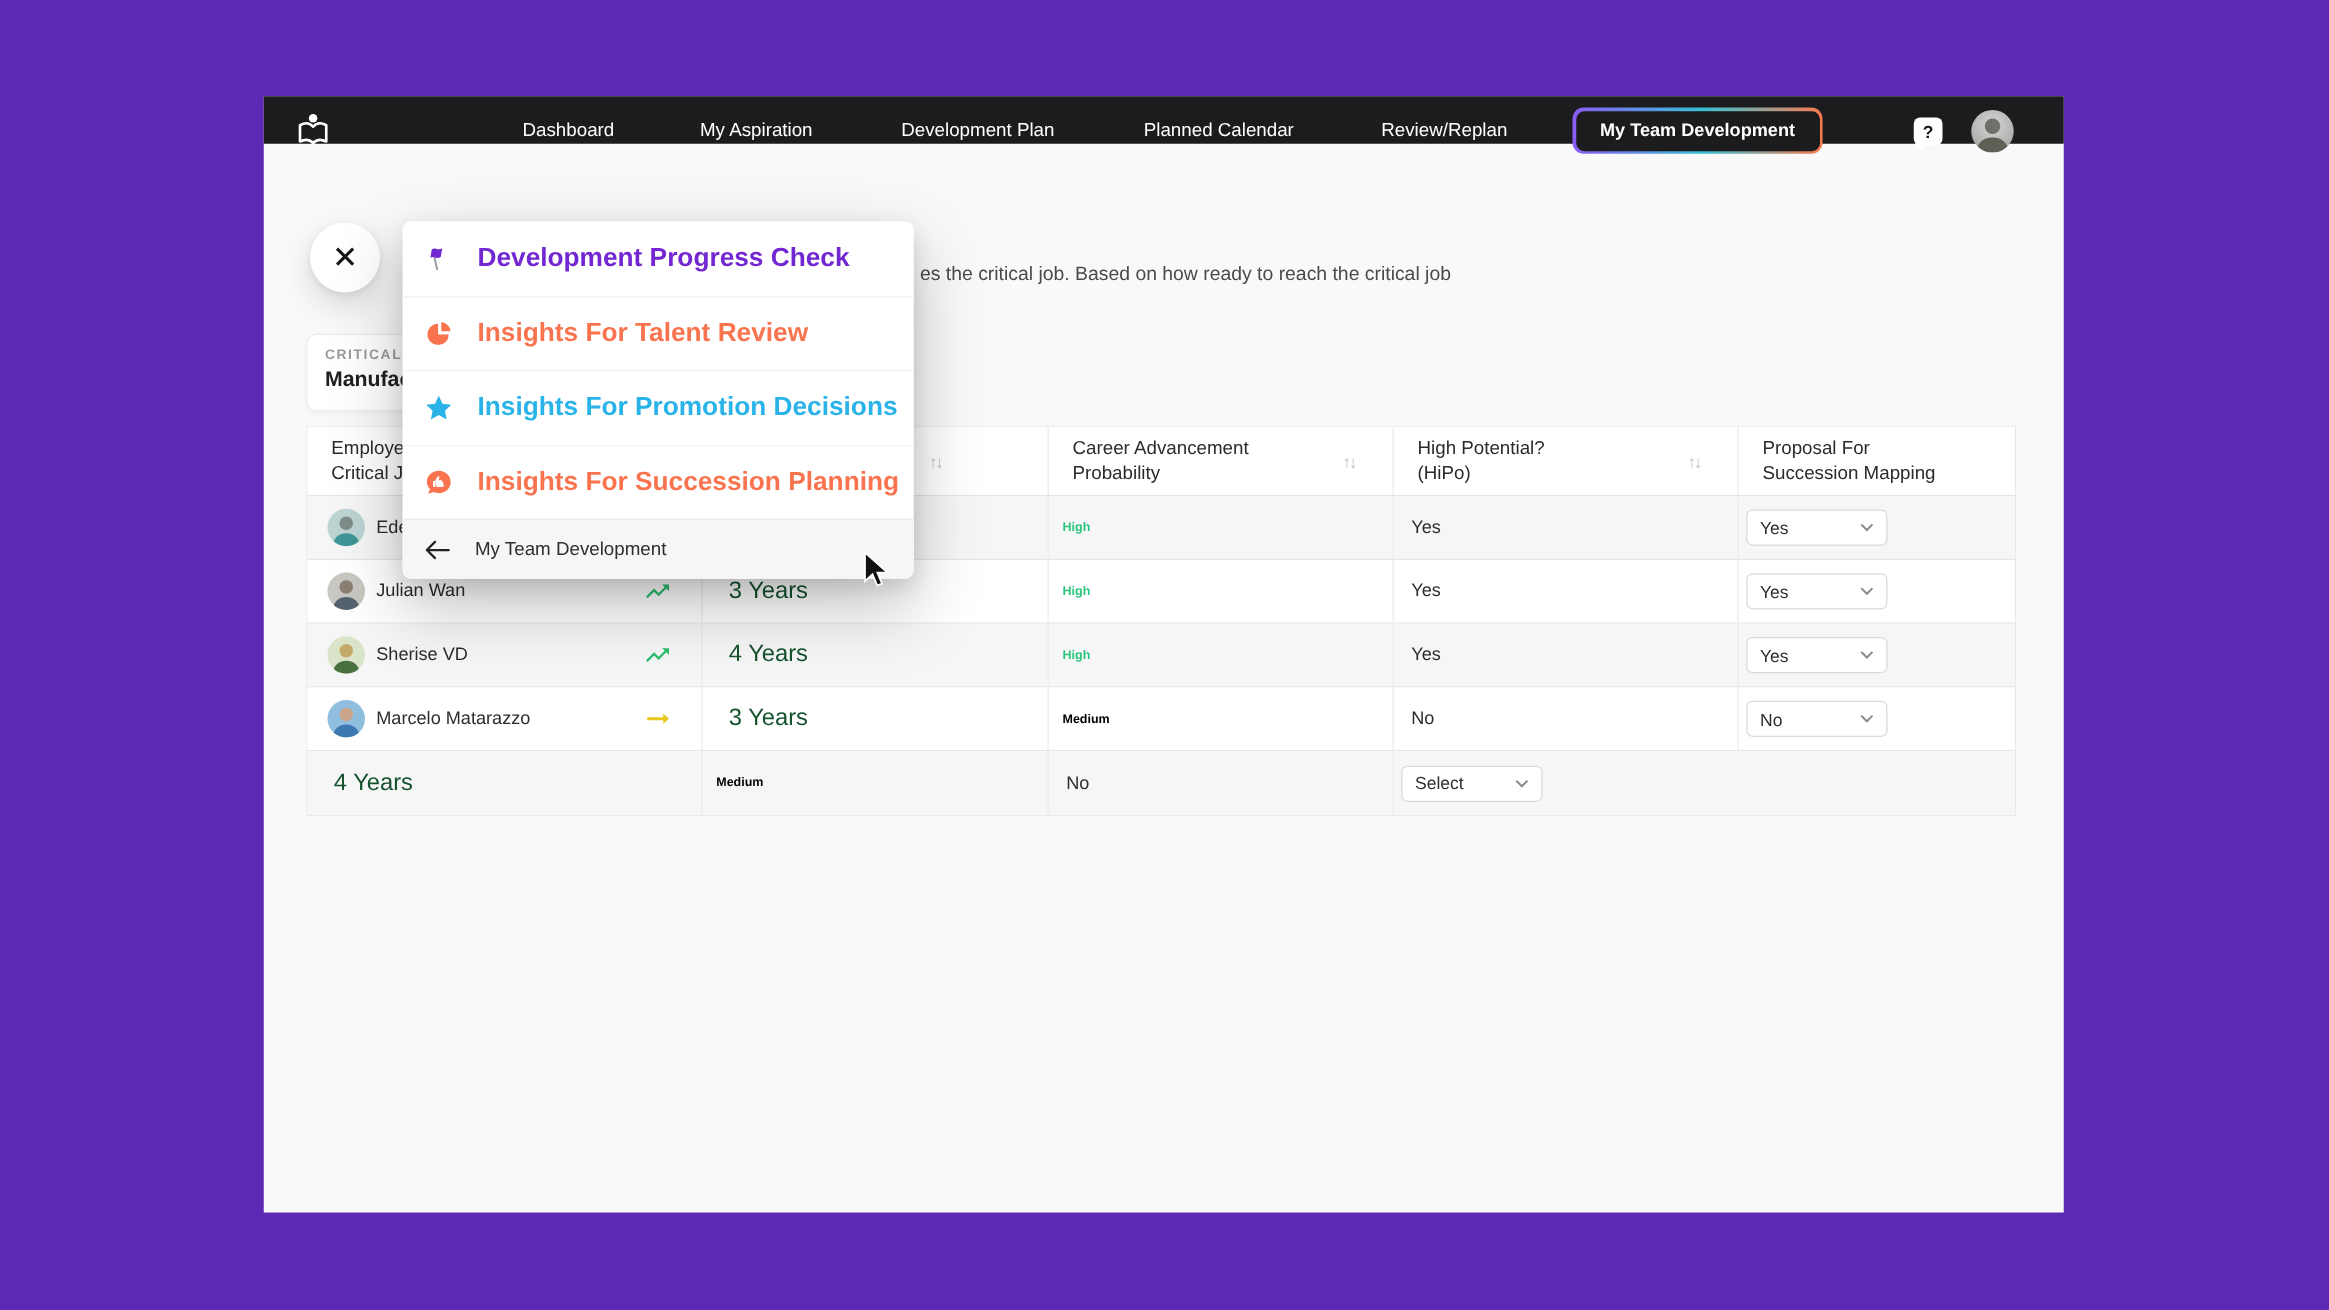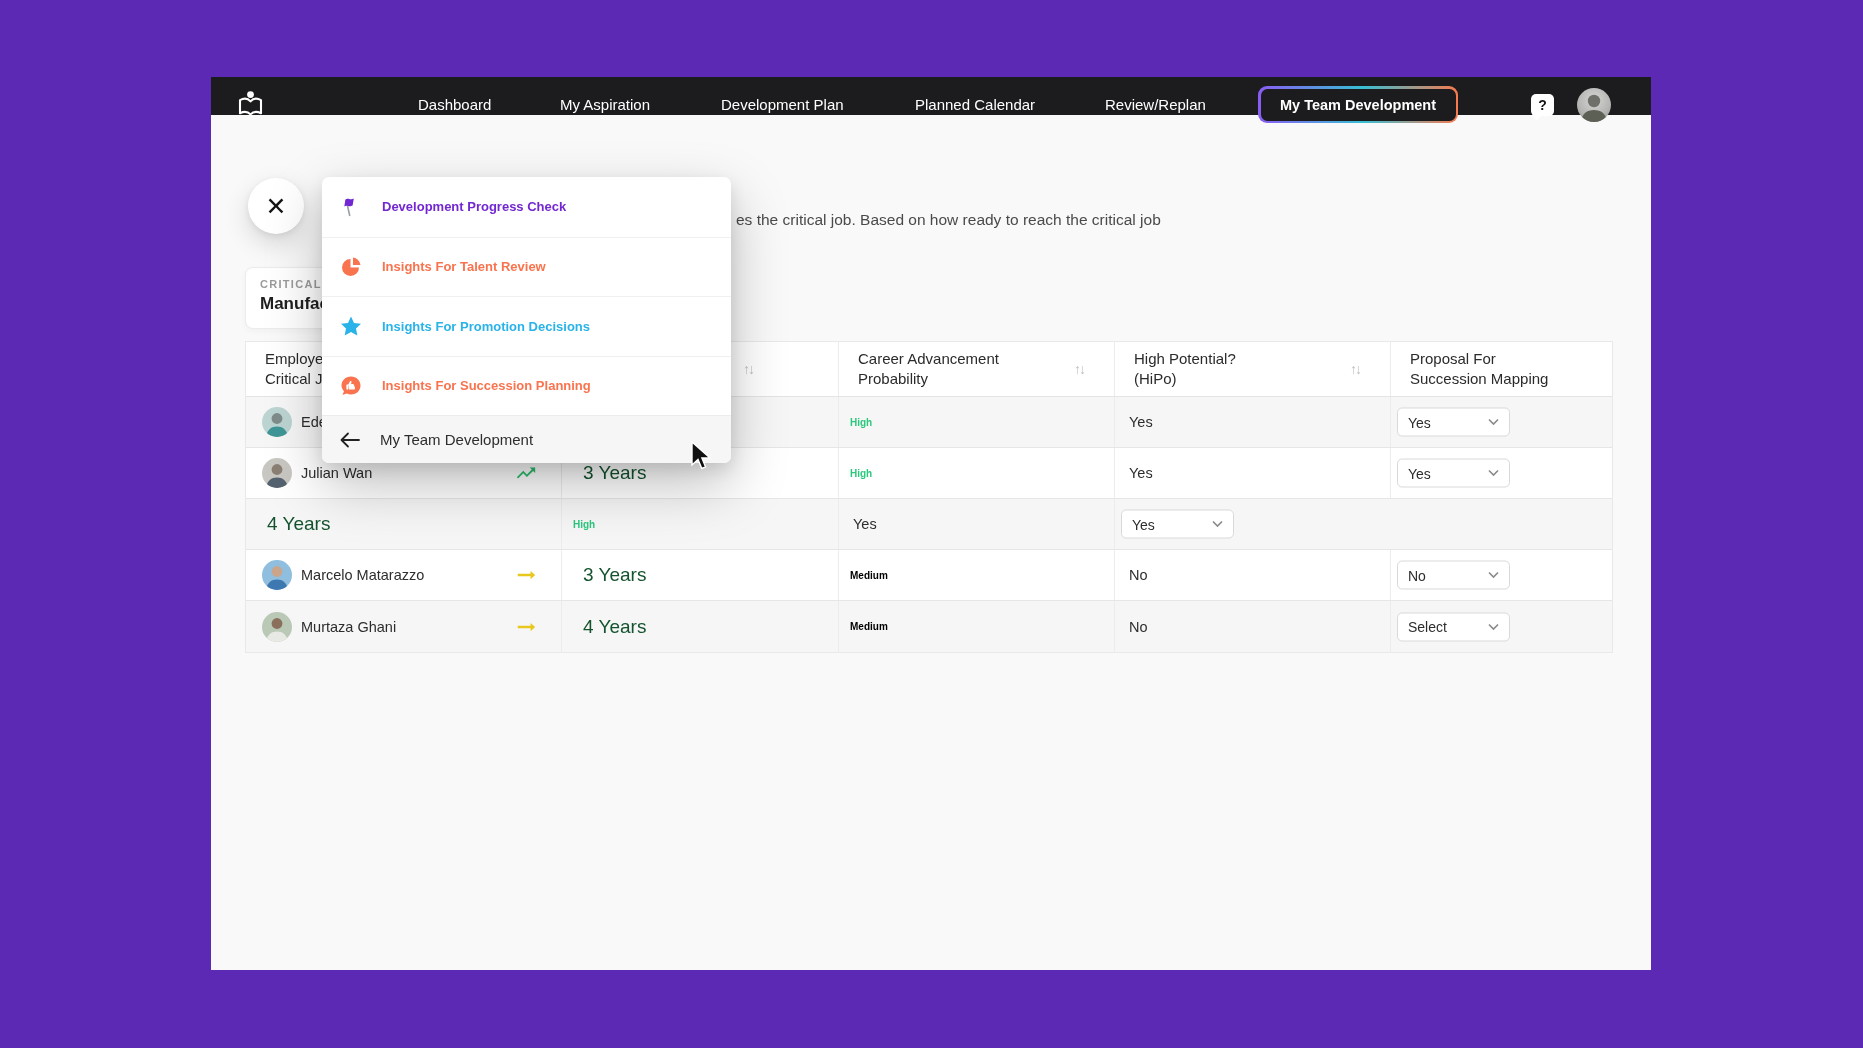--- a/index.html
+++ b/index.html
@@ -55,21 +55,21 @@
   .dropdown { position:absolute; left:6px; top:50%; transform:translateY(-50%); width:113px; height:29px; background:#fff;
       border:1px solid #d9d9d9; border-radius:5px; display:flex; align-items:center; padding:0 10px; font-size:14px; color:#2d2d2d; cursor:pointer; }
   .dropdown svg { margin-left:auto; }
 
   
   .menu { position:absolute; left:111px; top:100px; width:409px; background:#fff; border-radius:7px; z-index:6;
       box-shadow:0 22px 55px rgba(0,0,0,.25), 0 6px 16px rgba(0,0,0,.10); overflow:hidden; }
   .menu-item { height:59.5px; display:flex; align-items:center; padding-left:18px; cursor:pointer; border-top:1px solid #f0f0f0; }
   .menu-item:first-child { border-top:none; }
   .menu-item .mi-icon { width:22px; height:22px; flex:0 0 22px; }
-  .menu-item .mi-label { margin-left:20px; font-size:13px; font-weight:700; white-space:nowrap; }
+  .menu-item .mi-label { margin-left:20px; font-size:21px; font-weight:700; white-space:nowrap; }
   .mi-purple { color:#7327d2; } .mi-cyan { color:#29b3e8; } .mi-orange { color:#f9734e; }
   .menu-back { height:48px; background:#f6f6f7; border-top:1px solid #ececec; display:flex; align-items:center; padding-left:18px; cursor:pointer; }
   .menu-back .mb-label { margin-left:20px; font-size:15px; color:#2e2e2e; }
 
   .cursor { position:absolute; left:479px; top:364px; z-index:9; }
 </style>
 </head>
 <body>
 
 <div class="content">
@@ -174,20 +174,32 @@
         <span class="dropdown">
           <span>Yes</span>
           <svg width="11" height="7" viewBox="0 0 11 7">
               <polyline points="1,1 5.5,5.5 10,1" fill="none" stroke="#8a8a8a" stroke-width="1.6"></polyline>
             </svg>
         </span>
       </div>
     </div>
 
     <div class="trow drow alt">
+      <div class="cell">
+        <span class="avatar" style="background:#d9e4c8;">
+          <svg class="silhouette" viewBox="0 0 30 30">
+              <circle cx="15" cy="11.5" r="5.4" fill="#c4a96a"></circle>
+              <path d="M4 30 C5 22.5 9.5 19.5 15 19.5 C20.5 19.5 25 22.5 26 30 Z" fill="#49703f"></path>
+            </svg>
+        </span>
+        <span class="name">Sherise VD</span>
+        <svg class="trend" viewBox="0 0 24 24">
+            <path d="M16 6 l2.3 2.3 -5.3 5.3 -4 -4 -7 7 L3.4 18 9 12.4 l4 4 6.7 -6.7 L22 12 V6 Z" fill="#2bbf6e"></path>
+          </svg>
+      </div>
       <div class="cell years">4 Years</div>
       <div class="cell prob high">High</div>
       <div class="cell hipo">Yes</div>
       <div class="cell">
         <span class="dropdown">
           <span>Yes</span>
           <svg width="11" height="7" viewBox="0 0 11 7">
               <polyline points="1,1 5.5,5.5 10,1" fill="none" stroke="#8a8a8a" stroke-width="1.6"></polyline>
             </svg>
         </span>
@@ -214,32 +226,20 @@
         <span class="dropdown">
           <span>No</span>
           <svg width="11" height="7" viewBox="0 0 11 7">
               <polyline points="1,1 5.5,5.5 10,1" fill="none" stroke="#8a8a8a" stroke-width="1.6"></polyline>
             </svg>
         </span>
       </div>
     </div>
 
     <div class="trow drow alt">
-      <div class="cell">
-        <span class="avatar" style="background:#b9c9b6;">
-          <svg class="silhouette" viewBox="0 0 30 30">
-              <circle cx="15" cy="11.5" r="5.4" fill="#8a6f5c"></circle>
-              <path d="M4 30 C5 22.5 9.5 19.5 15 19.5 C20.5 19.5 25 22.5 26 30 Z" fill="#e8e8e4"></path>
-            </svg>
-        </span>
-        <span class="name">Murtaza Ghani</span>
-        <svg class="trend" viewBox="0 0 24 24">
-            <path d="M22 12 l-5 -4.5 v3.2 H3 v2.6 h14 v3.2 Z" fill="#e8c81c"></path>
-          </svg>
-      </div>
       <div class="cell years">4 Years</div>
       <div class="cell prob med">Medium</div>
       <div class="cell hipo">No</div>
       <div class="cell">
         <span class="dropdown">
           <span>Select</span>
           <svg width="11" height="7" viewBox="0 0 11 7">
               <polyline points="1,1 5.5,5.5 10,1" fill="none" stroke="#8a8a8a" stroke-width="1.6"></polyline>
             </svg>
         </span>

